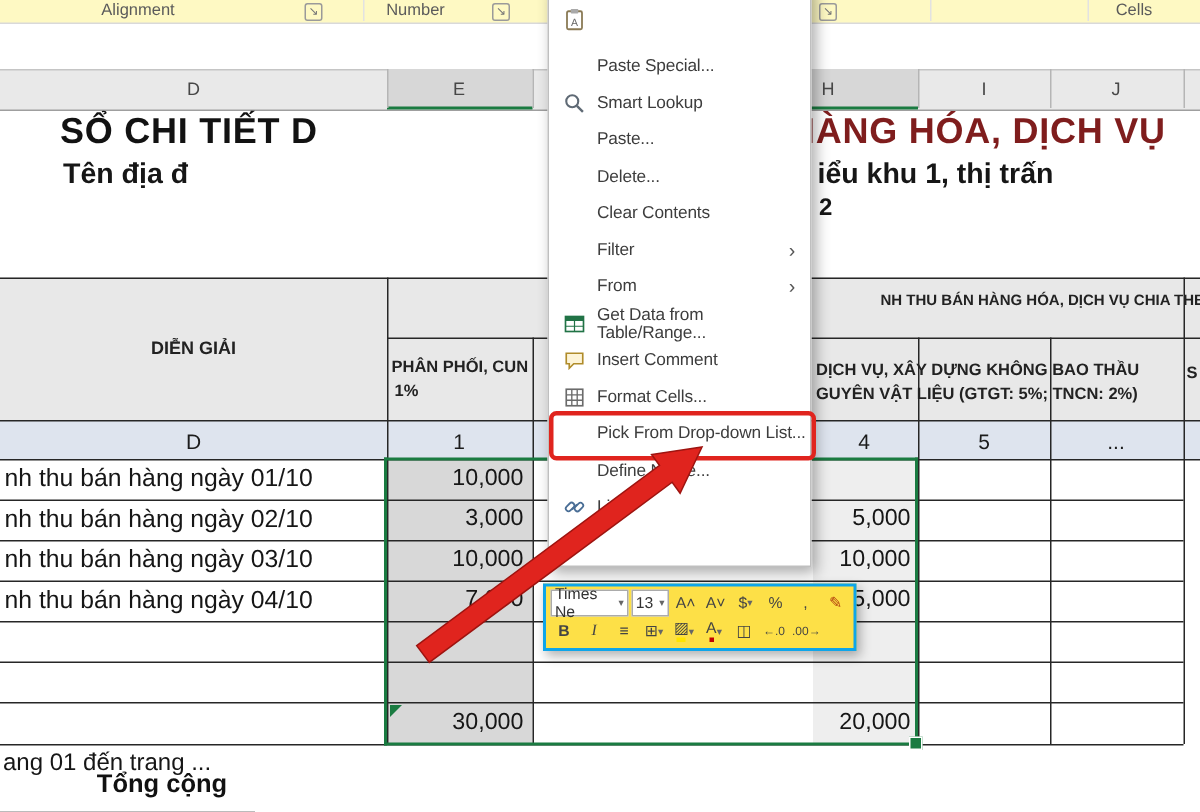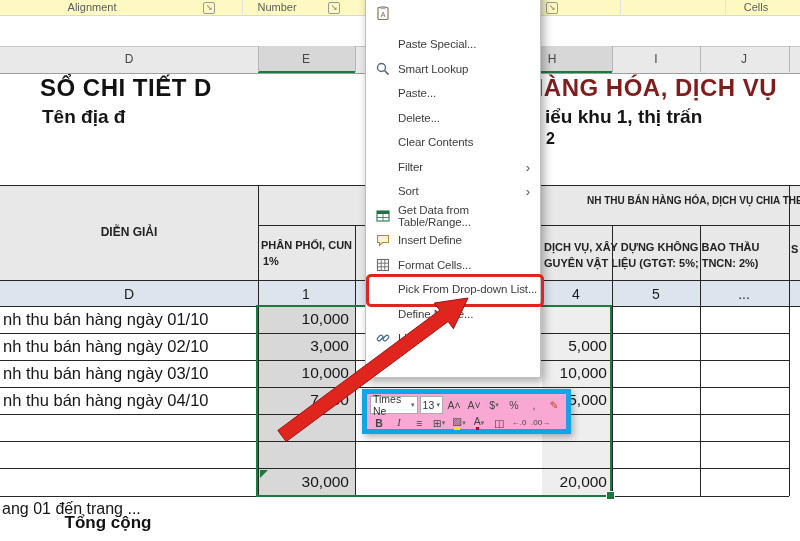--- a/index.html
+++ b/index.html
@@ -28,23 +28,23 @@
   .menu{position:absolute;left:365px;top:-12px;width:176px;height:390px;background:#fff;
         border:1px solid #bfbfbf;box-shadow:3px 4px 9px rgba(0,0,0,.33);z-index:20;box-sizing:border-box;}
   .pasterow{position:relative;height:43px;}
   .menu-item{position:relative;height:24.5px;display:flex;align-items:center;padding-left:32px;
              font-size:11.5px;letter-spacing:-0.1px;color:#3d3d3d;cursor:default;}
   .mi-icon{position:absolute;left:9px;top:50%;transform:translateY(-50%);width:16px;height:16px;}
   .sub{position:absolute;right:10px;top:50%;transform:translateY(-50%);font-size:13px;color:#555;}
   .redbox{position:absolute;left:366px;top:274px;width:172px;height:27px;border:3px solid #e0241e;
           border-radius:5px;z-index:30;}
   
-  .minibar{position:absolute;left:362px;top:389px;width:209px;height:45px;background:#f9a8d4;
-           border:5px solid #0ea5e9;box-shadow:2px 3px 7px rgba(0,0,0,.3);z-index:25;box-sizing:border-box;
-           padding:2px 3px;display:flex;flex-direction:column;justify-content:space-between;}
+  .minibar{position:absolute;left:362px;top:389px;width:209px;height:45px;background:#fde047;
+           border:2px solid #0ea5e9;box-shadow:2px 3px 7px rgba(0,0,0,.3);z-index:25;box-sizing:border-box;
+           padding:2px 3px;display:flex;flex-direction:column;justify-content:flex-end;}
   .mrow{display:flex;align-items:center;height:19px;gap:2px;}
   .mbox{height:16px;border:1px solid #ababab;background:#fff;font-size:10.5px;color:#333;
         display:flex;align-items:center;padding:0 2px;gap:2px;}
   .mbtn{height:17px;min-width:16px;display:flex;align-items:center;justify-content:center;
         font-size:10.5px;color:#444;position:relative;padding:0 1px;border-radius:2px;}
   .chev{font-size:7px;color:#666;}
   .cbar{position:absolute;left:2px;right:2px;bottom:0;height:3px;}
   
   .overlay{position:absolute;left:0;top:0;width:800px;height:541px;z-index:40;pointer-events:none;}
   .tri{position:absolute;width:0;height:0;z-index:7;}
@@ -175,37 +175,37 @@
         <span>Delete...</span>
       </div>
     <div class="menu-item">
         <span>Clear Contents</span>
       </div>
     <div class="menu-item">
       <span>Filter</span>
       <span class="sub">›</span>
     </div>
     <div class="menu-item">
-      <span>Sort</span>
+      <span>From</span>
       <span class="sub">›</span>
     </div>
     <div class="menu-item">
       <span class="mi-icon"><svg width="16" height="16" viewBox="0 0 16 16">
             <rect x="2" y="3" width="12" height="10" fill="#fff" stroke="#217346" stroke-width="1.1"></rect>
             <rect x="2" y="3" width="12" height="3" fill="#217346"></rect>
             <line x1="2" y1="9.5" x2="14" y2="9.5" stroke="#217346" stroke-width="0.8"></line>
             <line x1="8" y1="6" x2="8" y2="13" stroke="#217346" stroke-width="0.8"></line>
           </svg></span>
       <span>Get Data from Table/Range...</span>
     </div>
     <div class="menu-item">
       <span class="mi-icon"><svg width="16" height="16" viewBox="0 0 16 16">
             <path d="M2.5 3.5 h11 v7 h-6 l-3 3 v-3 h-2 z" fill="#fdf4d7" stroke="#b08c2a" stroke-width="1.1"></path>
           </svg></span>
-      <span>Insert Define</span>
+      <span>Insert Comment</span>
     </div>
     <div class="menu-item">
       <span class="mi-icon"><svg width="16" height="16" viewBox="0 0 16 16">
             <rect x="2.5" y="2.5" width="11" height="11" fill="none" stroke="#6b6b6b" stroke-width="1.1"></rect>
             <line x1="2.5" y1="6.2" x2="13.5" y2="6.2" stroke="#6b6b6b" stroke-width="0.9"></line>
             <line x1="2.5" y1="9.8" x2="13.5" y2="9.8" stroke="#6b6b6b" stroke-width="0.9"></line>
             <line x1="6.2" y1="2.5" x2="6.2" y2="13.5" stroke="#6b6b6b" stroke-width="0.9"></line>
             <line x1="9.8" y1="2.5" x2="9.8" y2="13.5" stroke="#6b6b6b" stroke-width="0.9"></line>
           </svg></span>
       <span>Format Cells...</span>

